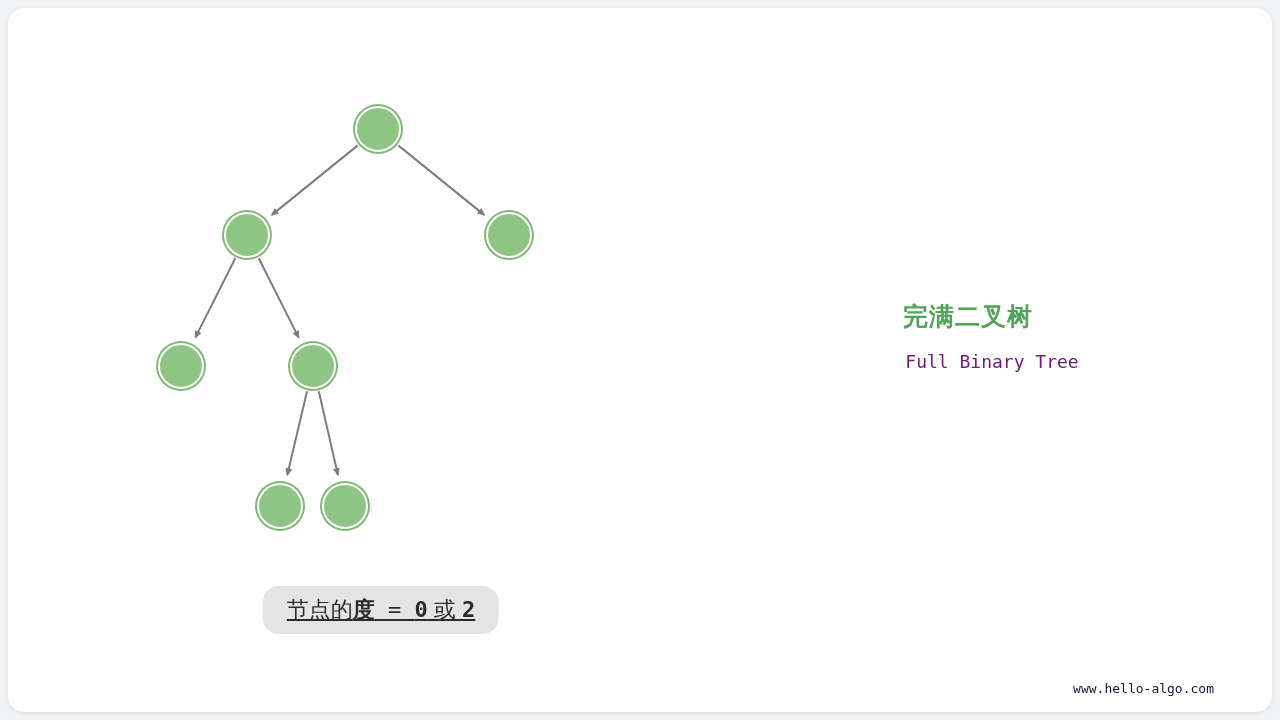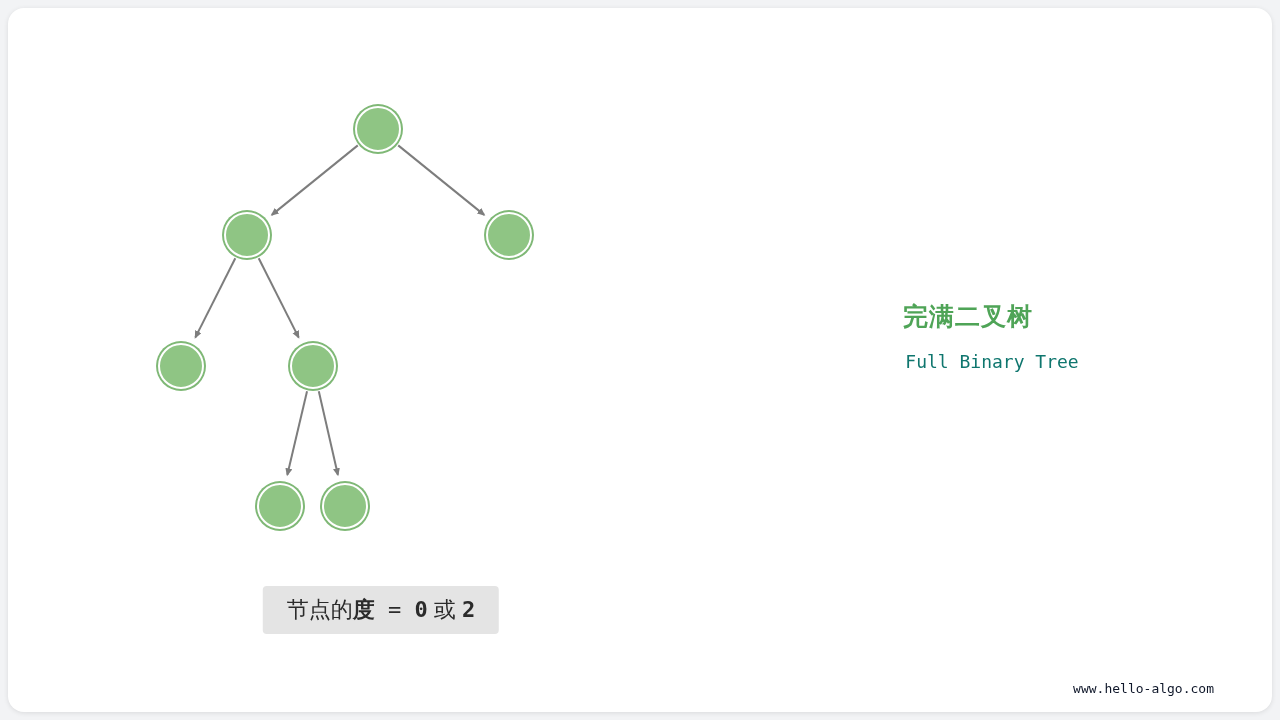--- a/index.html
+++ b/index.html
@@ -43,34 +43,35 @@
   }
   .side-title {
     font-size: 25px;
     font-weight: 700;
     letter-spacing: 1px;
   }
   .side-subtitle {
     margin-top: 18px;
     font-family: "DejaVu Sans Mono", monospace;
     font-size: 18px;
-    color: #0f766e;
+    color: #701a75;
     margin-left: 48px;
   }
   .caption-box {
     position: absolute;
     left: 381px;
     top: 586px;
     transform: translateX(-50%);
     background: #E4E4E4;
-    border-radius: 4px;
+    border-radius: 16px;
     padding: 9px 24px;
     font-size: 22px;
     color: #2b2b2b;
     white-space: nowrap;
+    text-decoration: underline;
   }
   .caption-box .mono {
     font-family: "DejaVu Sans Mono", monospace;
   }
   .watermark {
     position: absolute;
     right: 66px;
     bottom: 24px;
     font-family: "DejaVu Sans Mono", monospace;
     font-size: 13px;

